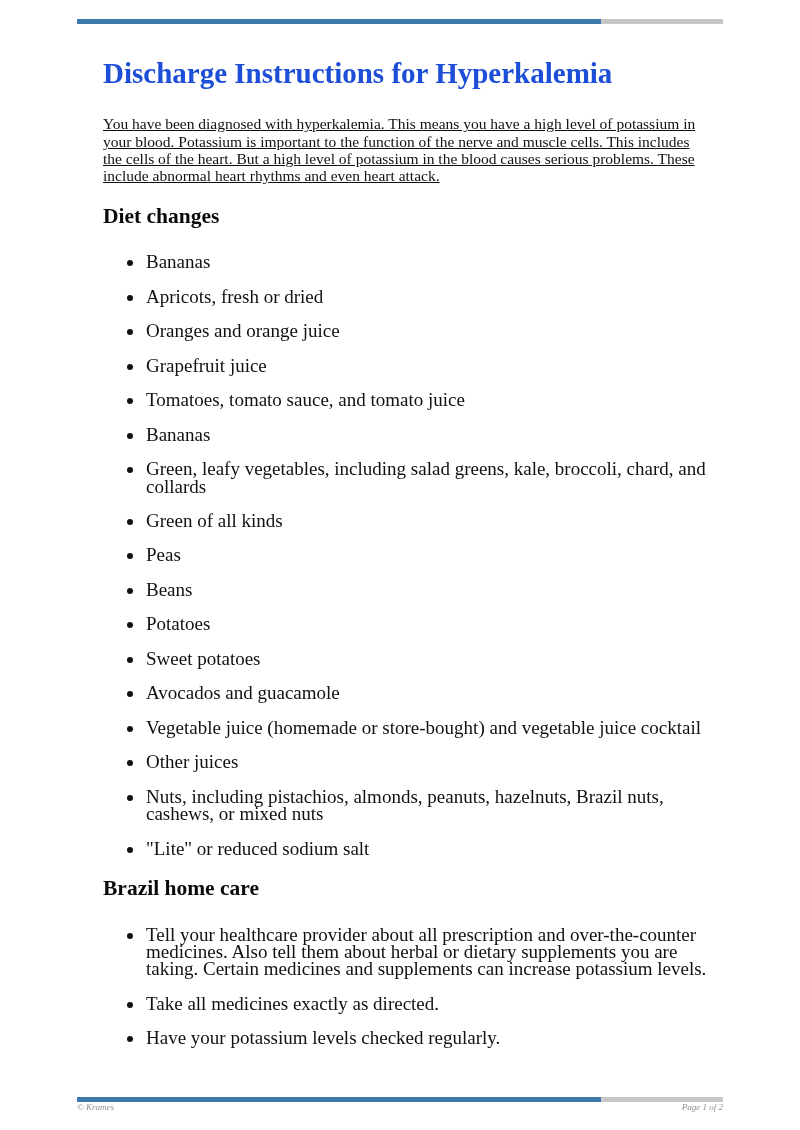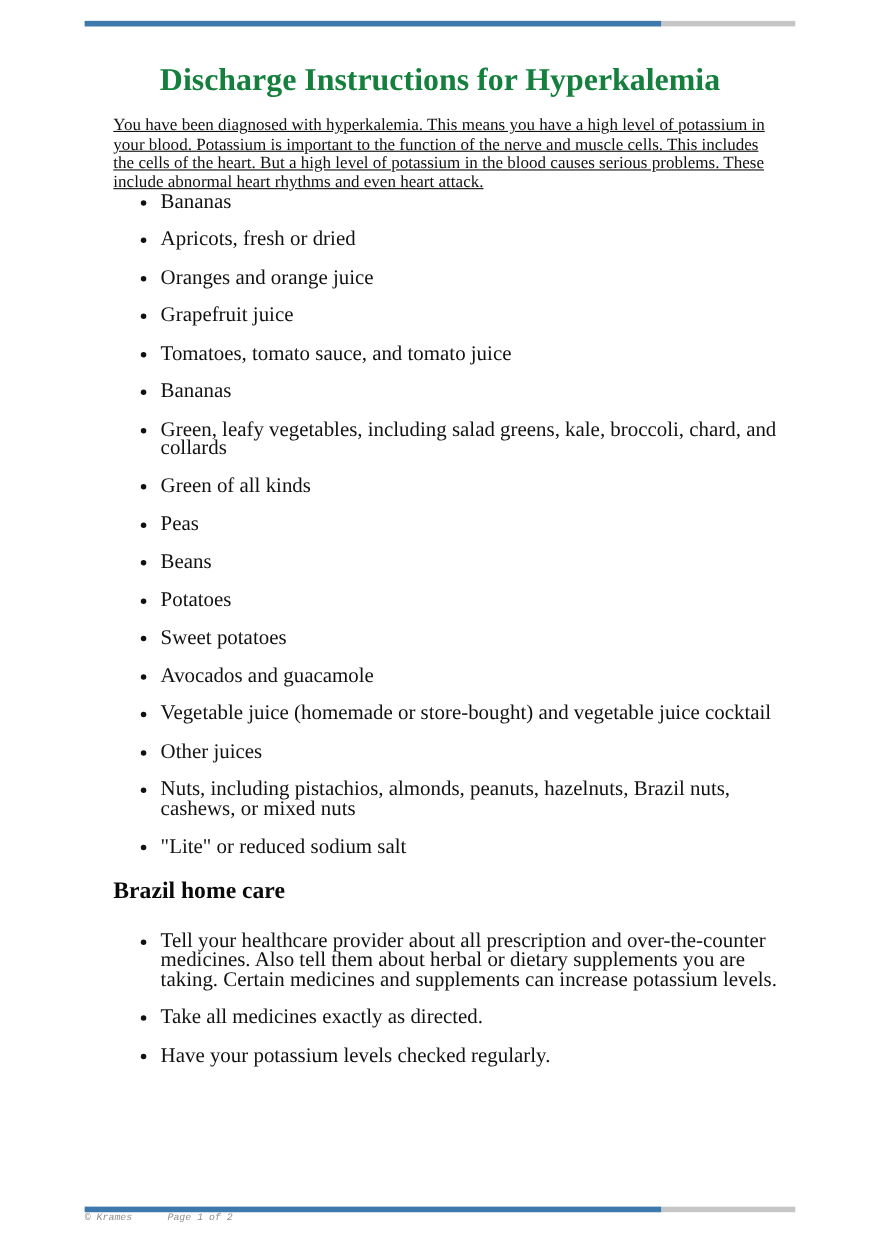--- a/index.html
+++ b/index.html
@@ -34,24 +34,23 @@
   .content {
     position: absolute;
     top: 57px;
     left: 103px;
     width: 594px;
   }
   h1.doc-title {
     font-size: 29px;
     font-weight: bold;
     line-height: 1.12;
-    color: #15803d;
-    margin-bottom: 16px;
+    color: #1d4ed8;
+    margin-bottom: 26px;
     white-space: nowrap;
-    text-align: center;
   }
   p.body-text {
     font-size: 15.5px;
     line-height: 17.3px;
     text-decoration: underline;
   }
   h2.section-heading {
     font-size: 21.5px;
     font-weight: bold;
     color: #0a0a0a;
@@ -76,42 +75,43 @@
     margin-bottom: 17.2px;
     padding-left: 1px;
   }
   
   .footer-row {
     position: absolute;
     top: 1102px;
     left: 77px;
     width: 646px;
     display: flex;
-    font-family: Liberation Mono, monospace;
+    justify-content: space-between;
+    font-family: Liberation Serif, serif;
     font-style: italic;
     font-size: 9px;
     color: #8f8f8f;
-    gap: 32px;
   }
 </style>
 </head>
 <body>
 
 <div class="page">
 
   <div class="rule rule-top">
     <div class="accent"></div>
   </div>
 
   <div class="content">
 
     <h1 class="doc-title">Discharge Instructions for Hyperkalemia</h1>
 
     <p class="body-text">You have been diagnosed with hyperkalemia. This means you have a high level of potassium in your blood. Potassium is important to the function of the nerve and muscle cells. This includes the cells of the heart. But a high level of potassium in the blood causes serious problems. These include abnormal heart rhythms and even heart attack.</p>
 
+    <h2 class="section-heading">Diet changes</h2>
 
 
     <ul class="bullet-list">
       <li>Bananas</li>
       <li>Apricots, fresh or dried</li>
       <li>Oranges and orange juice</li>
       <li>Grapefruit juice</li>
       <li>Tomatoes, tomato sauce, and tomato juice</li>
       <li>Bananas</li>
       <li>Green, leafy vegetables, including salad greens, kale, broccoli, chard, and collards</li>

